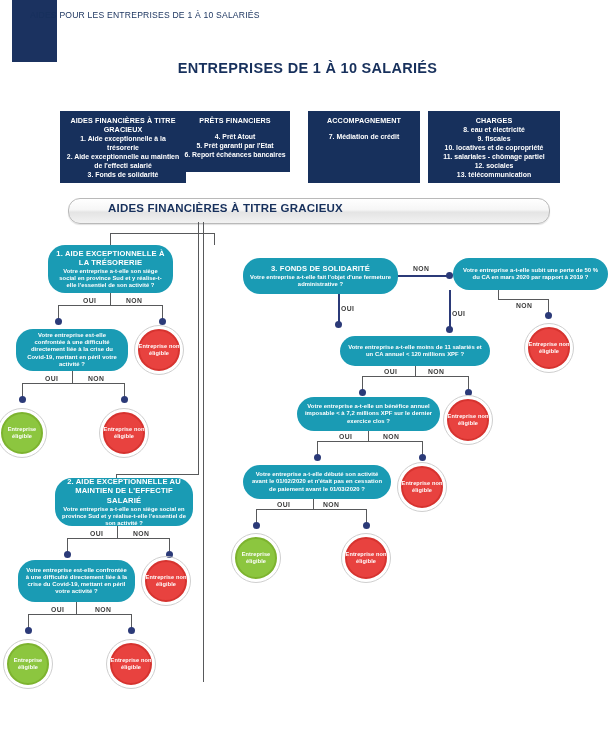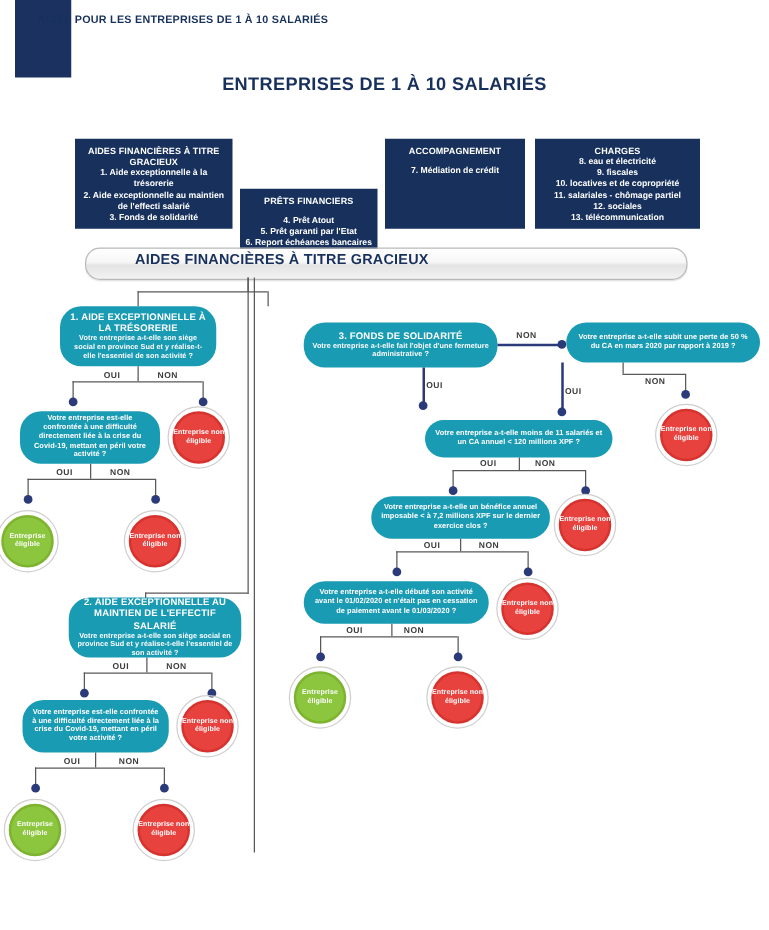--- a/index.html
+++ b/index.html
@@ -7,21 +7,21 @@
     width:615px;height:744px;background:#ffffff;
     font-family:"Liberation Sans", sans-serif;
     overflow:hidden;position:relative;
   }
   #root{position:relative;width:615px;height:744px;}
 
   
   .navy-bar{position:absolute;left:12px;top:0;width:45px;height:62px;background:#1b3260;}
   .doc-title{
     position:absolute;left:30px;top:10px;
-    font-size:8.6px;font-weight:bold;color:#17305c;letter-spacing:.2px;
+    font-size:8.6px;font-weight:normal;color:#17305c;letter-spacing:.2px;
     white-space:nowrap;
   }
   .page-title{
     position:absolute;left:0;top:60px;width:615px;text-align:center;
     font-size:14.5px;font-weight:bold;color:#17305c;letter-spacing:.3px;
   }
 
   
   .cat-box{
     position:absolute;background:#17305c;color:#ffffff;
@@ -103,21 +103,21 @@
 
   <div class="cat-box" style="left:60px;top:111px;width:126px;height:72px;">
     <div class="cat-title">AIDES FINANCIÈRES À TITRE GRACIEUX</div>
     <div class="cat-list">
       <div>1. Aide exceptionnelle à la trésorerie</div>
       <div>2. Aide exceptionnelle au maintien de l'effecti salarié</div>
       <div>3. Fonds de solidarité</div>
     </div>
   </div>
 
-  <div class="cat-box" style="left:192px;top:111px;width:110px;height:61px;margin-top:40px;">
+  <div class="cat-box" style="left:180px;top:111px;width:110px;height:61px;">
     <div class="cat-title">PRÊTS FINANCIERS</div>
     <div class="cat-list" style="margin-top:8px;">
       <div>4. Prêt Atout</div>
       <div>5. Prêt garanti par l'Etat</div>
       <div>6. Report échéances bancaires</div>
     </div>
   </div>
 
   <div class="cat-box" style="left:308px;top:111px;width:112px;height:72px;">
     <div class="cat-title">ACCOMPAGNEMENT</div>

